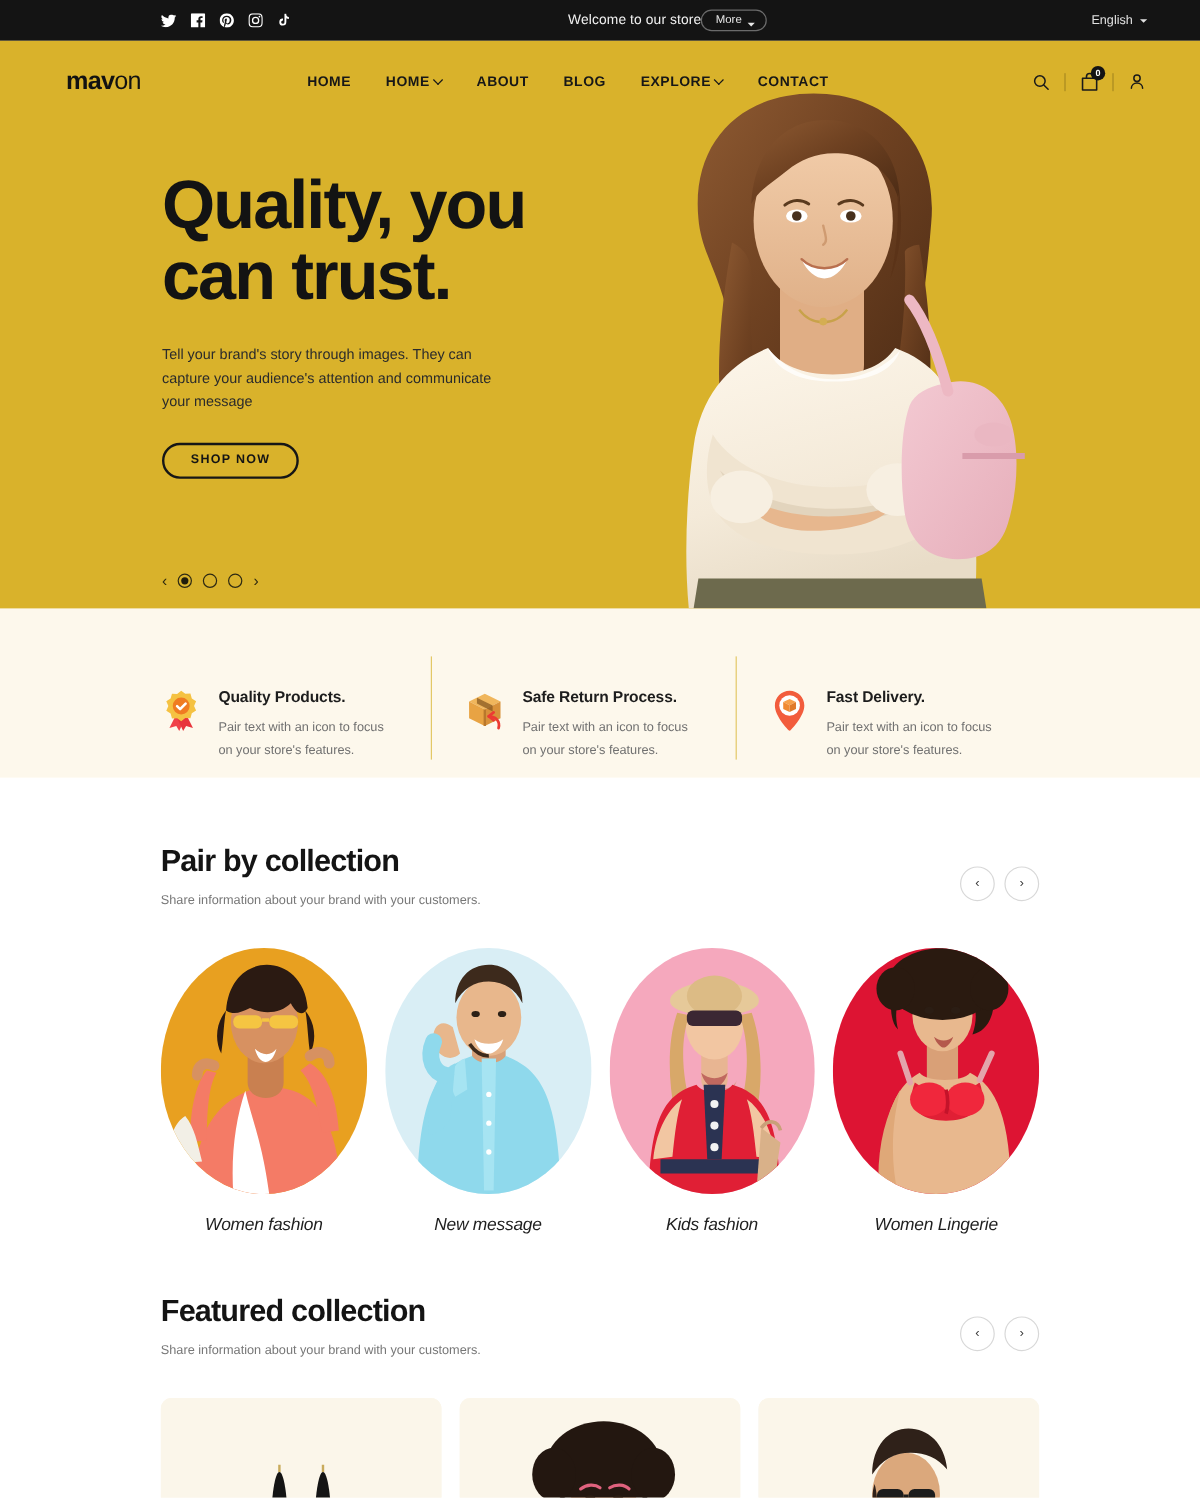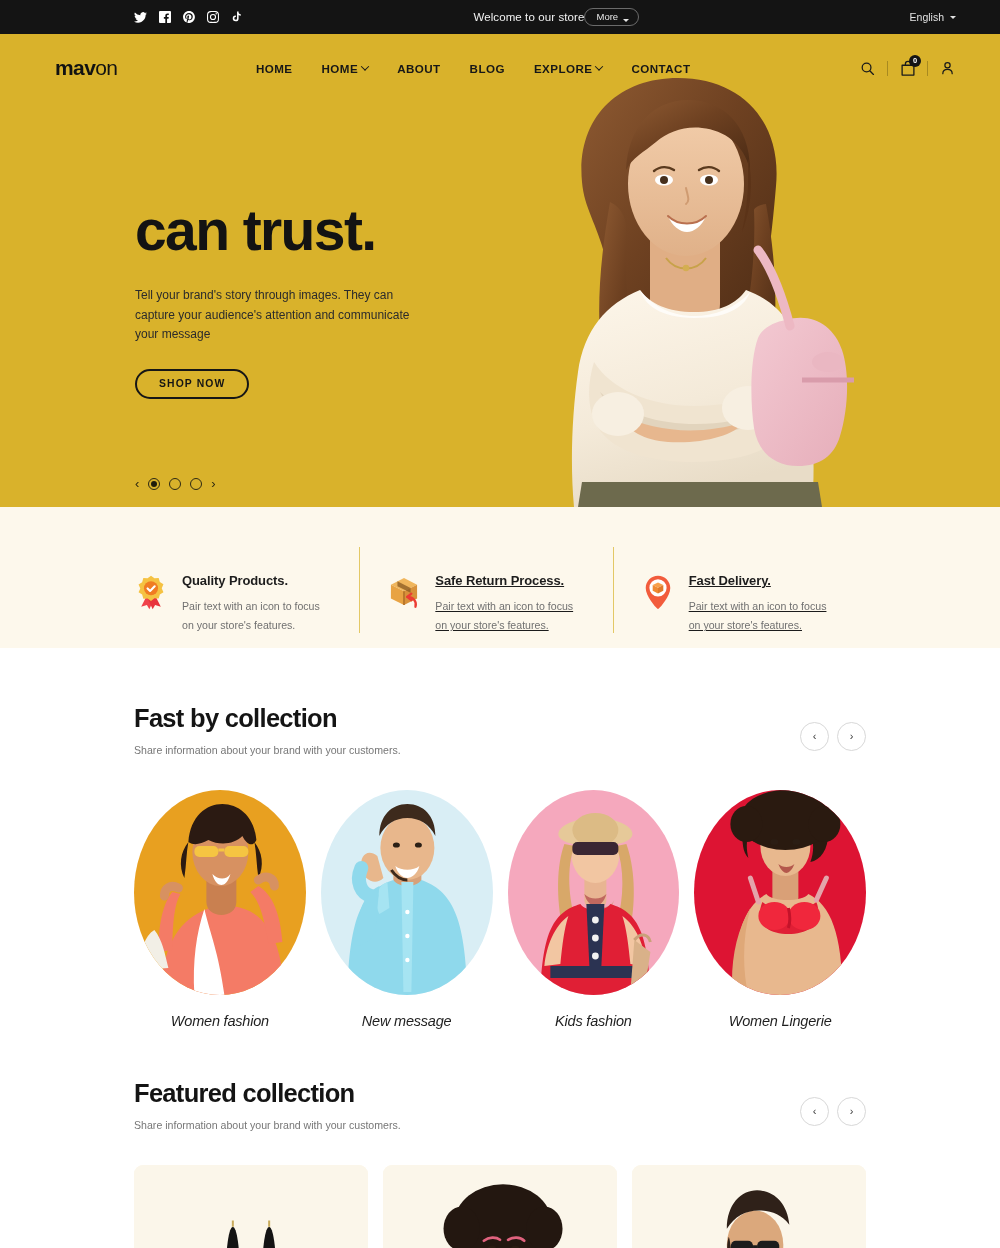--- a/index.html
+++ b/index.html
@@ -195,21 +195,21 @@
     padding: 0 134px;
   }
   .feat {
     flex: 1;
     display: flex;
     align-items: flex-start;
     gap: 14px;
     padding: 12px 0;
     position: relative;
   }
-  .feat + .feat { padding-left: 28px; text-decoration: underline; }
+  .feat + .feat { padding-left: 28px; }
   .feat + .feat::before {
     content: "";
     position: absolute;
     left: 0; top: -14px;
     width: 1px; height: 86px;
     background: #e3c866;
   }
   .feat-icon { width: 34px; height: 36px; flex: none; margin-top: 1px; }
   .feat-icon svg { display: block; width: 100%; height: 100%; }
   .feat-title { font-size: 13px; font-weight: 700; color: #1d1d1d; letter-spacing: -.1px; }
@@ -453,21 +453,21 @@
           <svg width="15" height="16" viewBox="0 0 24 24" fill="none" stroke="#1a1a1a" stroke-width="2">
               <circle cx="12" cy="7.5" r="4.2"></circle>
               <path d="M4.5 21c0-4.4 3.4-7 7.5-7s7.5 2.6 7.5 7" stroke-linecap="round"></path>
             </svg>
         </span>
       </div>
     </div>
 
     <div class="hero-inner">
       <h1 class="hero-title">
-        <br>
+        <span>Quality, you</span><br>
         <span>can trust.</span>
       </h1>
       <p class="hero-sub">Tell your brand's story through images. They can capture your audience's attention and communicate your message</p>
       <button class="shop-btn">SHOP NOW</button>
     </div>
 
     <div class="carousel-ctrls">
       <span class="car-arrow">‹</span>
       <div class="dots">
         <span class="dot active"></span>
@@ -527,21 +527,21 @@
       <div>
         <div class="feat-title">Fast Delivery.</div>
         <div class="feat-desc">Pair text with an icon to focus on your store's features.</div>
       </div>
     </div>
   </div>
 
   <div class="section collections-sec">
     <div class="sec-head">
       <div>
-        <h2 class="sec-title">Fast by collection</h2>
+        <h2 class="sec-title">Pair by collection</h2>
         <p class="sec-sub">Share information about your brand with your customers.</p>
       </div>
       <div class="sec-arrows">
         <button class="round-btn">‹</button>
         <button class="round-btn">›</button>
       </div>
     </div>
 
     <div class="collections">
 

